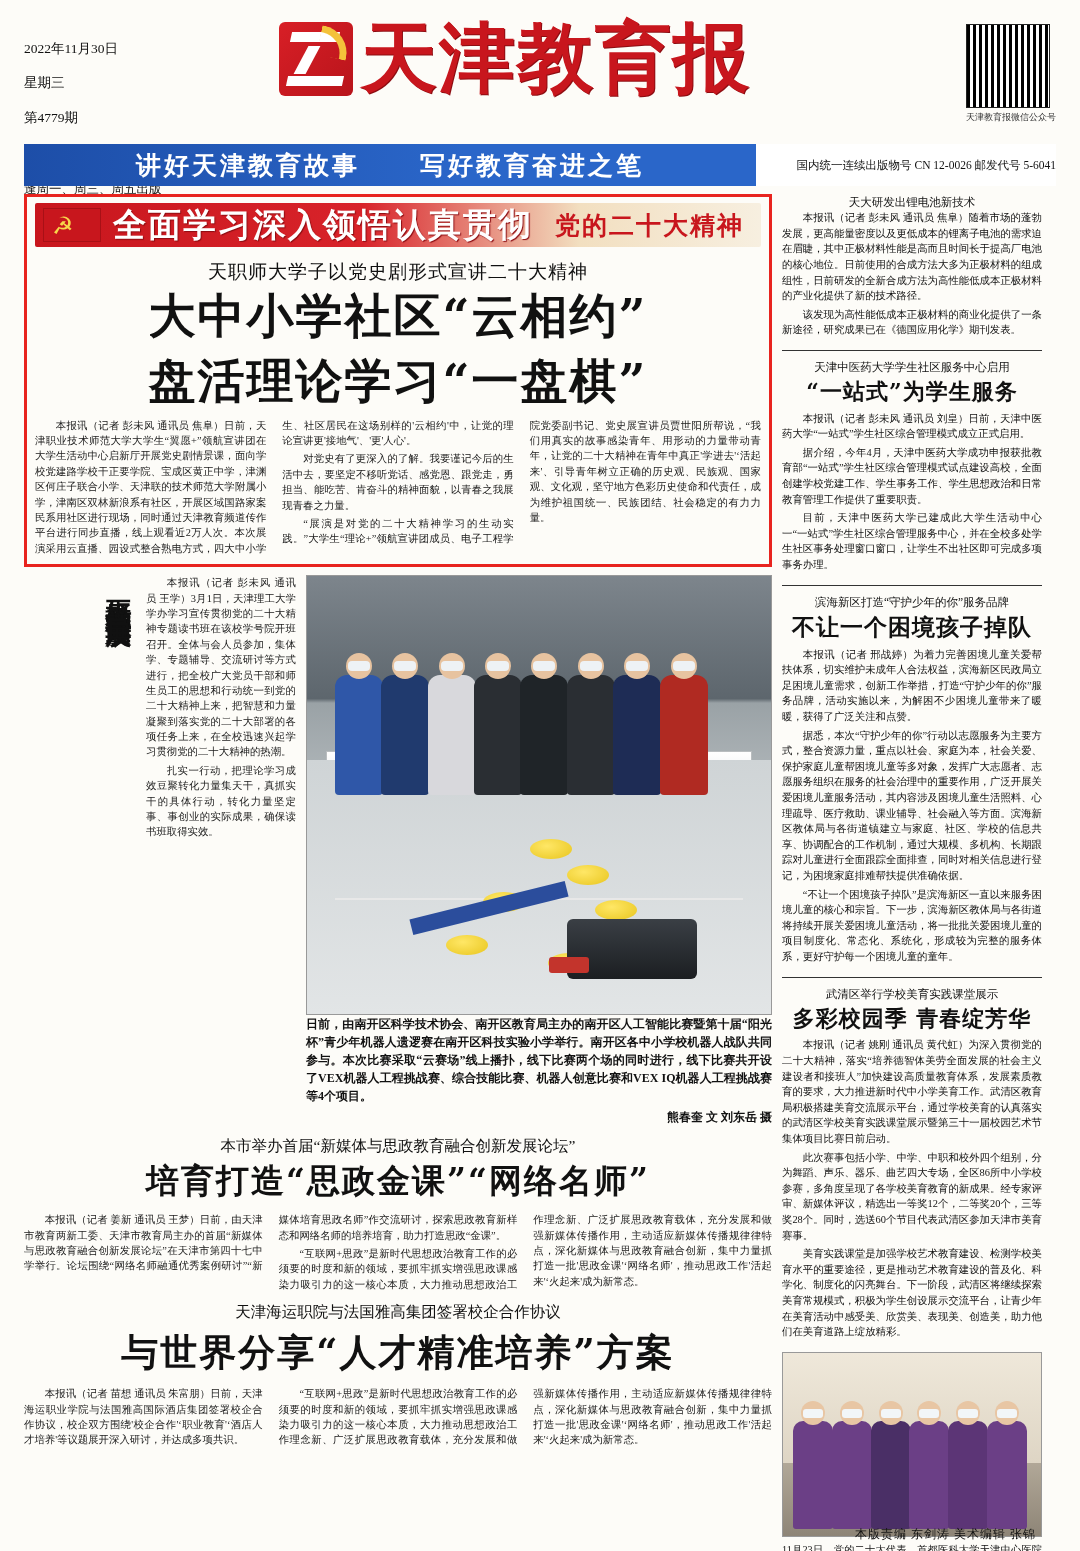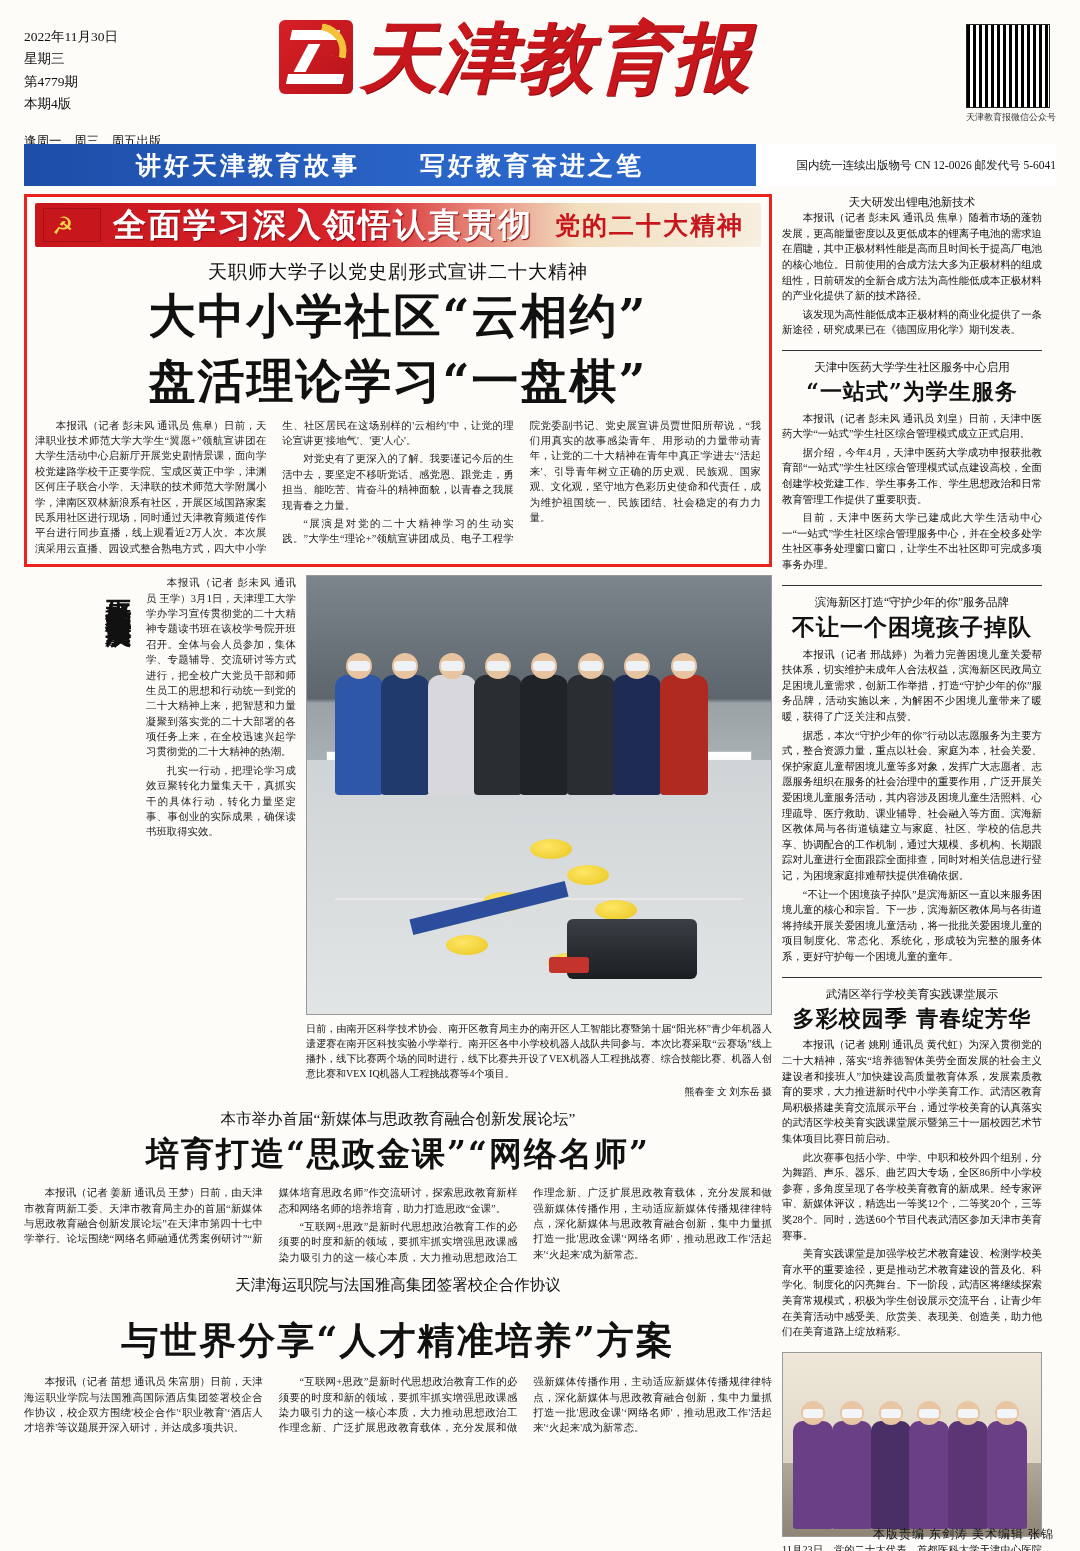--- a/index.html
+++ b/index.html
@@ -10,24 +10,24 @@
     font-family:"Liberation Serif", serif;
     color:#111;
     position:relative;
     overflow:hidden;
   }
   .page { width:1080px; height:1551px; position:relative; padding:18px 24px 6px 24px; }
 
   
   .masthead { display:flex; align-items:flex-start; height:120px; }
   .mh-left { width:165px; font-size:13.5px; line-height:1.65; padding-top:8px; color:#111; }
-  .mh-left .dateline div { white-space:nowrap; }
+  .mh-left .dateline div { white-space:nowrap;margin-top:12px; }
   .mh-left .freq { margin-top:16px; font-size:12.5px; }
   .mh-mid { flex:1; position:relative; text-align:center; }
-  .logo-wrap { display:inline-flex; align-items:flex-start; gap:8px; margin-top:2px;font-style:italic; }
+  .logo-wrap { display:inline-flex; align-items:flex-end; gap:8px; margin-top:2px; }
   .logo-mark {
     width:74px; height:74px; position:relative; flex:none;
     background:linear-gradient(135deg,#d81f26 0%,#b8141b 100%);
     border-radius:6px;
     overflow:hidden;
   }
   .logo-mark:before{
     content:""; position:absolute; left:12px; top:10px; width:48px; height:10px;
     background:#fff; transform:skewX(-12deg);
   }
@@ -169,38 +169,39 @@
   .photo .head { position:absolute; top:-22px; left:50%; transform:translateX(-50%);
                  width:26px; height:26px; border-radius:50%; background:#e7c3a0; }
   .photo .mask { position:absolute; top:-14px; left:50%; transform:translateX(-50%);
                  width:22px; height:10px; border-radius:4px; background:#eef2f5; }
   .photo .blueblock{ position:absolute; background:#2b4d9c; }
   .photo .robot { position:absolute; right:16%; bottom:8%; width:130px; height:60px;
                   background:linear-gradient(180deg,#3a3f45,#1b1e21); border-radius:6px; }
   .photo .robot:after{ content:""; position:absolute; left:-18px; bottom:6px; width:40px; height:16px;
                   background:#c3342c; border-radius:3px;}
   .caption {
-    font-size:10px; line-height:1.5; text-align:justify; margin-top:6px;
+    font-size:12px; line-height:1.5; text-align:justify; 
     font-family:"Liberation Serif", serif;
+    font-weight:bold;
   }
   .caption .by { display:block; text-align:right; margin-top:3px; }
 
   
   .forum { margin-top:10px; }
   .forum .k { text-align:center; font-size:15.5px; margin-bottom:2px; }
   .forum .h {
     text-align:center; font-family:"DejaVu Serif",serif; font-weight:700;
     font-size:33px; letter-spacing:2px; margin:2px 0 8px;
   }
   
   .bottom-art { margin-top:10px; }
   .bottom-art .k { text-align:center; font-size:15.5px; }
   .bottom-art .h {
     text-align:center; font-family:"DejaVu Serif",serif; font-weight:700;
-    font-size:37px; letter-spacing:2px; margin:20px 0 8px;
+    font-size:37px; letter-spacing:2px; margin:5px 0 8px;
   }
 
   
   .r-item { margin-bottom:12px; }
   .r-kicker { font-size:11.5px; text-align:center; line-height:1.4; }
   .r-head {
     text-align:center; font-family:"DejaVu Serif",serif; font-weight:700;
     letter-spacing:1px; line-height:1.25; margin:3px 0 5px;
   }
   .r-head.big { font-size:23px; }
@@ -215,21 +216,21 @@
   .r-photo .wall { position:absolute; inset:0 0 40% 0; background:linear-gradient(180deg,#efe8da,#ded5c4); }
   .r-photo .p { position:absolute; bottom:4%; width:40px; height:108px; border-radius:10px 10px 3px 3px;
                 background:#6b3f86; }
   .r-photo .p .hd { position:absolute; top:-20px; left:50%; transform:translateX(-50%);
                     width:24px; height:24px; border-radius:50%; background:#e8c6a4; }
   .r-photo .p .mk { position:absolute; top:-12px; left:50%; transform:translateX(-50%);
                     width:20px; height:9px; border-radius:3px; background:#f2f6f8; }
   .r-cap { font-size:10.2px; line-height:1.5; text-align:justify; margin-top:5px; }
 
   .footer-credit {
-    position:absolute; right:26px; bottom:8px; font-size:12px; letter-spacing:1px;
+    position:absolute; right:44px; bottom:8px; font-size:12px; letter-spacing:1px;
   }
 </style>
 </head>
 <body>
 
 <div class="page">
 
   <div class="masthead">
     <div class="mh-left">
       <div class="dateline">

